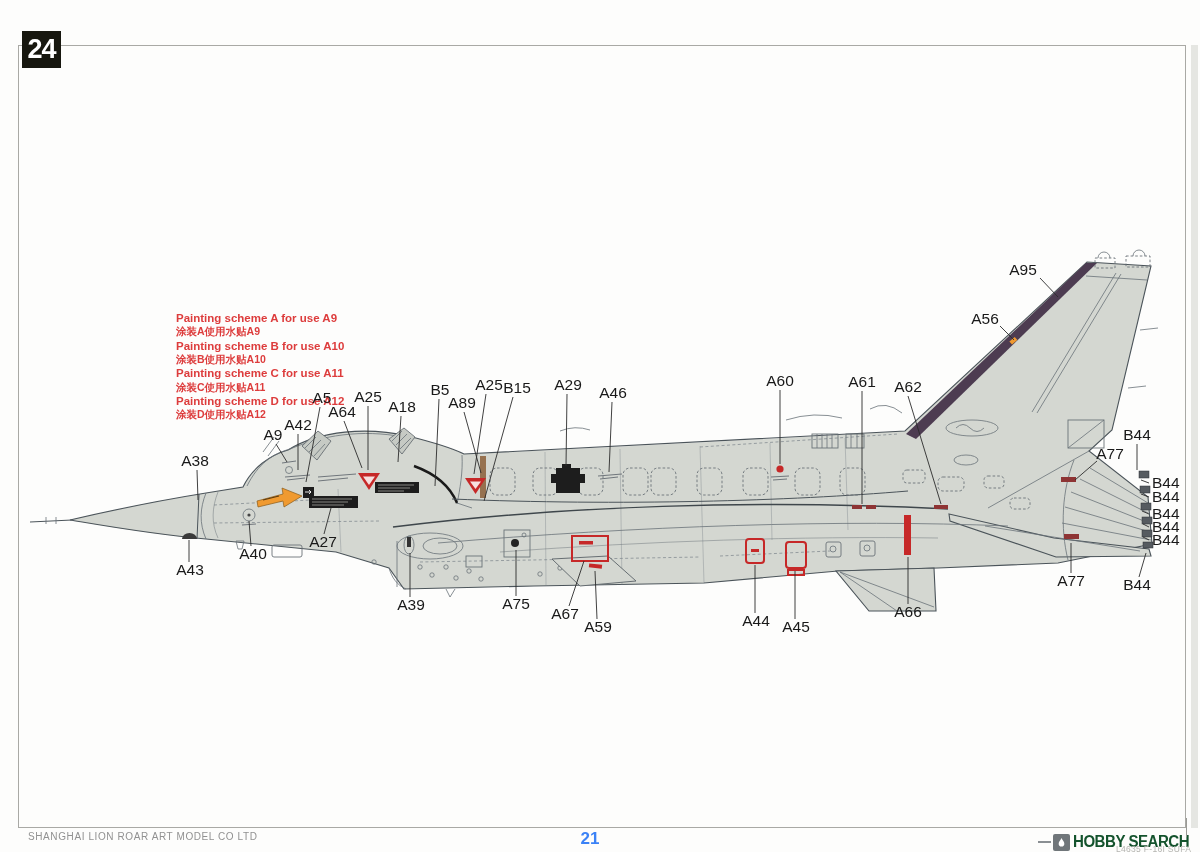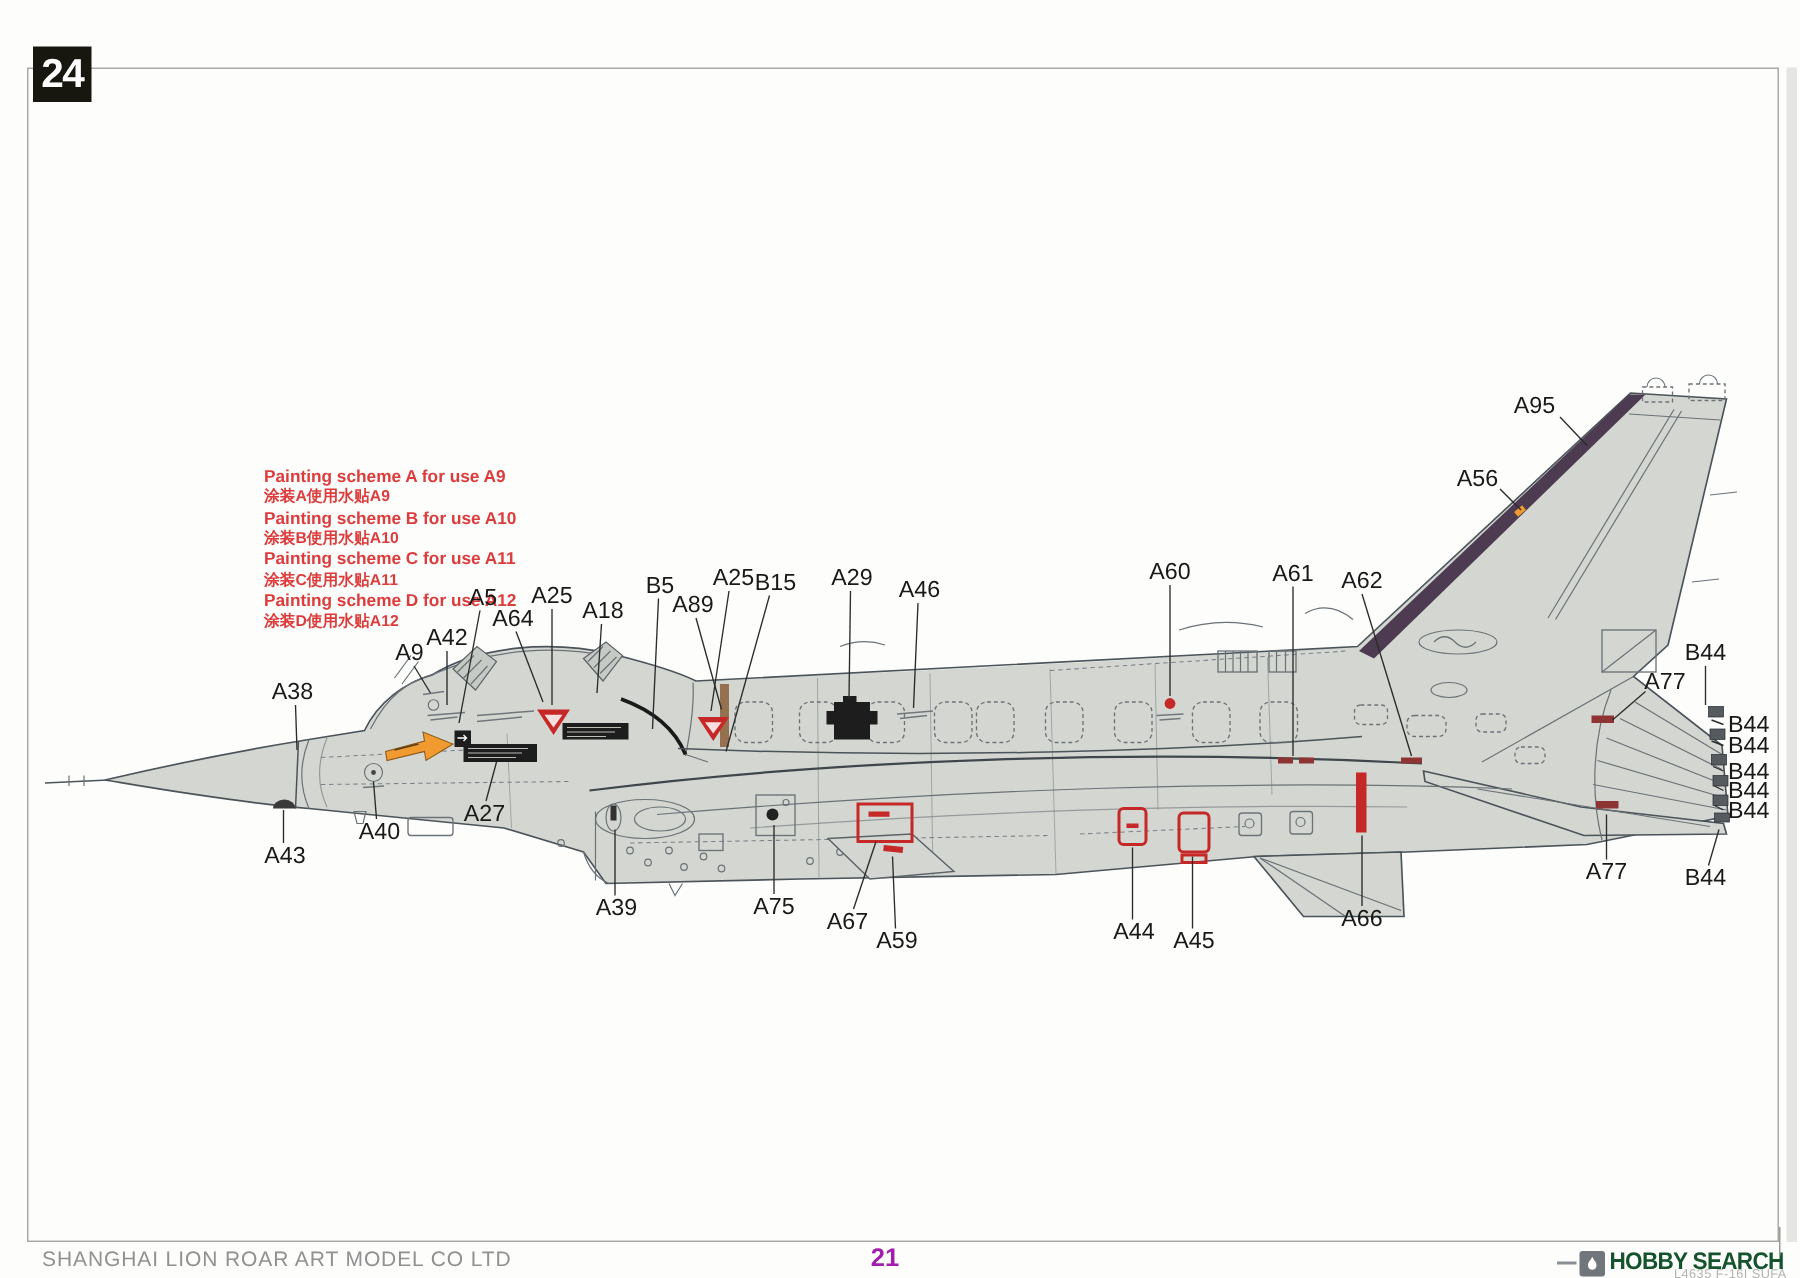--- a/index.html
+++ b/index.html
@@ -13,24 +13,24 @@
               color:#fff;font-size:27px;font-weight:bold;text-align:center;line-height:37px;
               letter-spacing:-1px;}
   .notes{position:absolute;white-space:nowrap;}
   .notes.left{left:176px;top:312px;}
   .notes.right{left:313px;top:293px;}
   .pn-en{color:var(--note-red);font-weight:bold;font-size:11.5px;line-height:13.4px;}
   .pn-zh{color:var(--note-red);font-weight:bold;font-size:10.5px;line-height:13.2px;margin-bottom:1px;}
   svg.diagram{position:absolute;left:0;top:0;width:1200px;height:852px;}
 
   
-  .footer-left{position:absolute;left:28px;top:831px;font-size:14px;color:#919191;
+  .footer-left{position:absolute;left:28px;top:831px;font-size:10px;color:#919191;
                letter-spacing:.6px;}
   .page-num{position:absolute;left:570px;top:829px;width:40px;text-align:center;
-            font-size:17px;font-weight:bold;color:#a21caf;}
+            font-size:17px;font-weight:bold;color:#3b82f6;}
   .logo-row{position:absolute;left:1038px;top:832px;height:20px;display:flex;align-items:center;color:#14532d;}
   .logo-dash{width:13px;height:2px;background:#8a8f93;margin-right:2px;}
   .logo-icon{width:17px;height:17px;background:#70767a;border-radius:2px;margin-right:3px;
              display:flex;align-items:center;justify-content:center;}
   .logo-text{font-size:16px;font-weight:bold;letter-spacing:-.5px;transform:scaleX(.94);
              transform-origin:left;white-space:nowrap;}
   .kit-code{position:absolute;left:1116px;top:844px;font-size:8.5px;color:#b4b4b0;
             letter-spacing:.3px;white-space:nowrap;}
   .corner-tick{position:absolute;left:1186px;top:818px;width:1px;height:19px;background:#9a9a96;}
 

